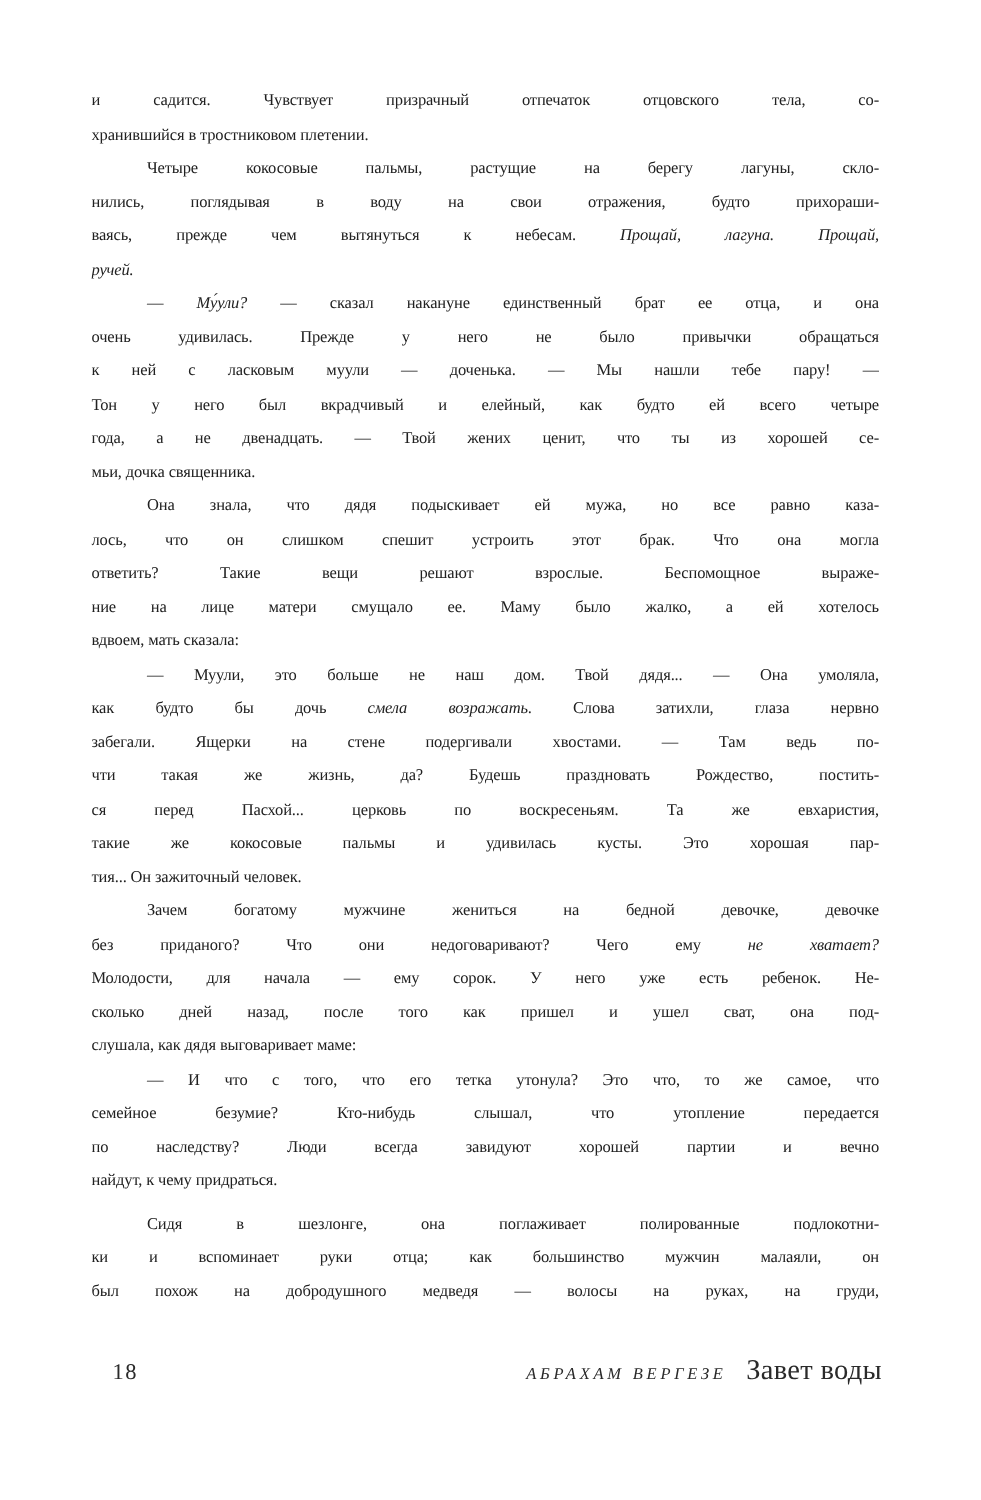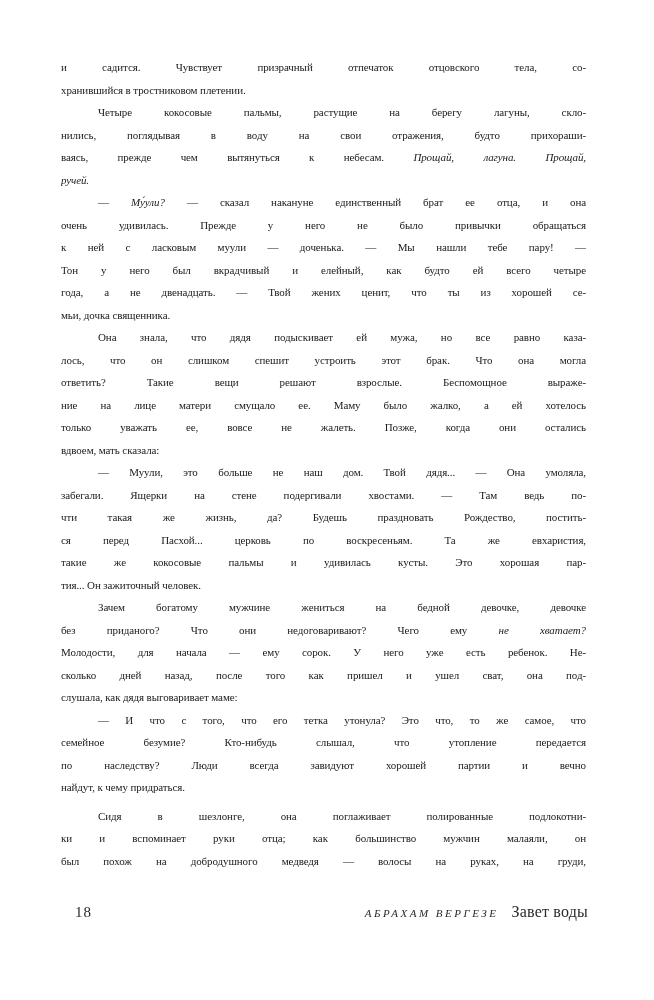--- a/index.html
+++ b/index.html
@@ -64,21 +64,21 @@
     color: #2a2a2a;
     white-space: nowrap;
   }
   .colophon .author {
     font-size: 11px;
     letter-spacing: 2.5px;
     text-transform: uppercase;
     font-style: italic;
   }
   .colophon .title {
-    font-size: 16px;
+    font-size: 19px;
     margin-left: 9px;
     letter-spacing: 0.2px;
   }
 </style>
 </head>
 <body>
 
 <div class="book-page">
 
   <div class="text-block" id="text-block">
@@ -98,25 +98,25 @@
         <div class="line"><span>к ней с ласковым муули — доченька. — Мы нашли тебе пару! —</span></div>
         <div class="line"><span>Тон у него был вкрадчивый и елейный, как будто ей всего четыре</span></div>
         <div class="line"><span>года, а не двенадцать. — Твой жених ценит, что ты из хорошей се-</span></div>
         <div class="line para-end"><span>мьи, дочка священника.</span></div>
       </div>
       <div class="para indent">
         <div class="line"><span>Она знала, что дядя подыскивает ей мужа, но все равно каза-</span></div>
         <div class="line"><span>лось, что он слишком спешит устроить этот брак. Что она могла</span></div>
         <div class="line"><span>ответить? Такие вещи решают взрослые. Беспомощное выраже-</span></div>
         <div class="line"><span>ние на лице матери смущало ее. Маму было жалко, а ей хотелось</span></div>
-        <div class="line"><span>только уважать ее, вовсе не жалеть. Позже, когда они остались</span></div>
         <div class="line para-end"><span>вдвоем, мать сказала:</span></div>
       </div>
       <div class="para indent">
         <div class="line"><span>— Муули, это больше не наш дом. Твой дядя... — Она умоляла,</span></div>
+        <div class="line"><span>как будто бы дочь </span><span class="i">смела возражать</span><span>. Слова затихли, глаза нервно</span></div>
         <div class="line"><span>забегали. Ящерки на стене подергивали хвостами. — Там ведь по-</span></div>
         <div class="line"><span>чти такая же жизнь, да? Будешь праздновать Рождество, постить-</span></div>
         <div class="line"><span>ся перед Пасхой... церковь по воскресеньям. Та же евхаристия,</span></div>
         <div class="line"><span>такие же кокосовые пальмы и удивилась кусты. Это хорошая пар-</span></div>
         <div class="line para-end"><span>тия... Он зажиточный человек.</span></div>
       </div>
       <div class="para indent">
         <div class="line"><span>Зачем богатому мужчине жениться на бедной девочке, девочке</span></div>
         <div class="line"><span>без приданого? Что они недоговаривают? Чего ему </span><span class="i">не хватает?</span></div>
         <div class="line"><span>Молодости, для начала — ему сорок. У него уже есть ребенок. Не-</span></div>

